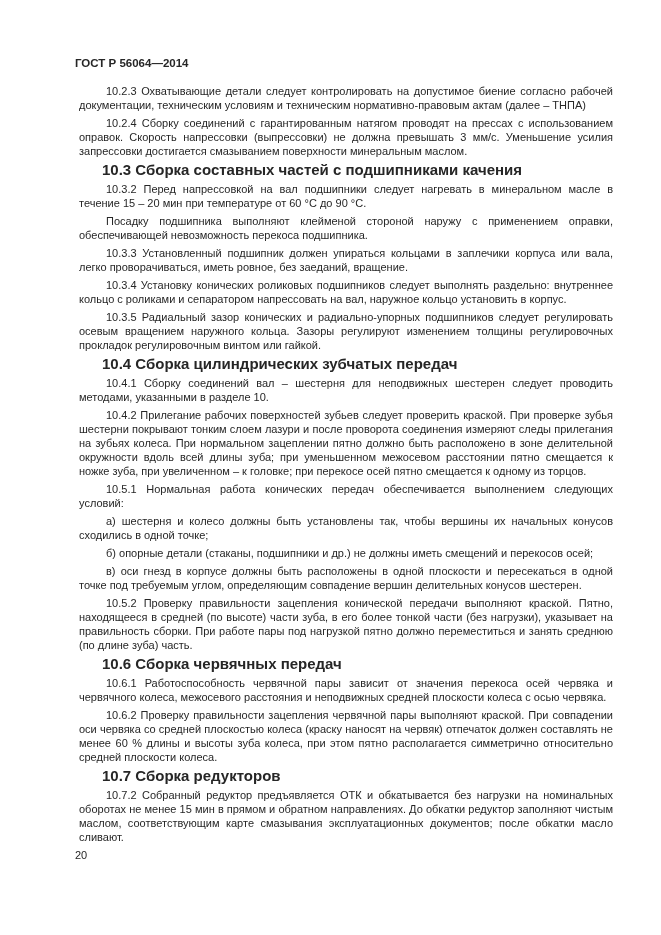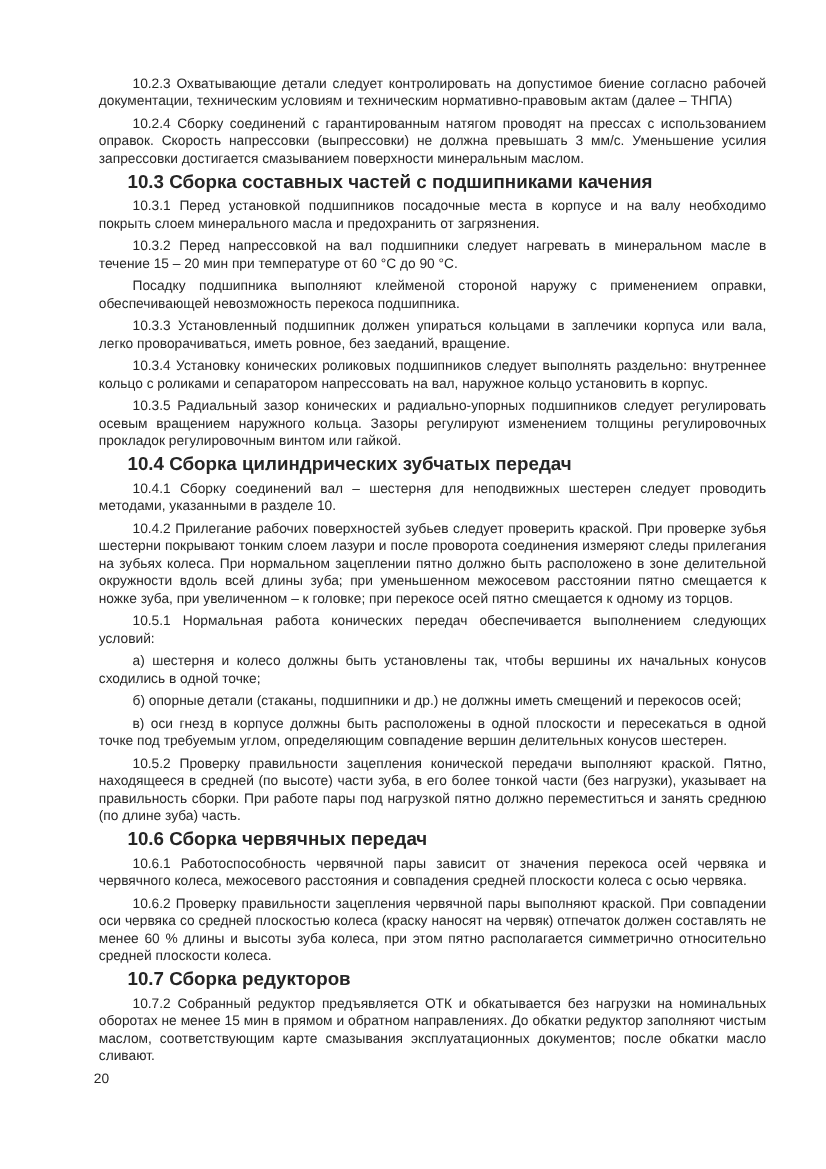--- a/index.html
+++ b/index.html
@@ -40,43 +40,43 @@
   .page-number {
     margin: 0;
     text-align: left;
     text-indent: 0;
   }
 </style>
 </head>
 <body>
 
 <div class="page">
+  <p class="doc-header">ГОСТ Р 56064—2014</p>
 
   <p class="para">10.2.3 Охватывающие детали следует контролировать на допустимое биение согласно рабочей документации, техническим условиям и техническим нормативно-правовым актам (далее – ТНПА)</p>
   <p class="para">10.2.4 Сборку соединений с гарантированным натягом проводят на прессах с использованием оправок. Скорость напрессовки (выпрессовки) не должна превышать 3 мм/с. Уменьшение усилия запрессовки достигается смазыванием поверхности минеральным маслом.</p>
 
   <p class="heading">10.3 Сборка составных частей с подшипниками качения</p>
-  <p class="para">10.3.1 Перед установкой подшипников посадочные места в корпусе и на валу необходимо покрыть слоем минерального масла и предохранить от загрязнения.</p>
   <p class="para">10.3.2 Перед напрессовкой на вал подшипники следует нагревать в минеральном масле в течение 15 – 20 мин при температуре от 60 °С до 90 °С.</p>
   <p class="para">Посадку подшипника выполняют клейменой стороной наружу с применением оправки, обеспечивающей невозможность перекоса подшипника.</p>
   <p class="para">10.3.3 Установленный подшипник должен упираться кольцами в заплечики корпуса или вала, легко проворачиваться, иметь ровное, без заеданий, вращение.</p>
   <p class="para">10.3.4 Установку конических роликовых подшипников следует выполнять раздельно: внутреннее кольцо с роликами и сепаратором напрессовать на вал, наружное кольцо установить в корпус.</p>
   <p class="para">10.3.5 Радиальный зазор конических и радиально-упорных подшипников следует регулировать осевым вращением наружного кольца. Зазоры регулируют изменением толщины регулировочных прокладок регулировочным винтом или гайкой.</p>
 
   <p class="heading">10.4 Сборка цилиндрических зубчатых передач</p>
   <p class="para">10.4.1 Сборку соединений вал – шестерня для неподвижных шестерен следует проводить методами, указанными в разделе 10.</p>
   <p class="para">10.4.2 Прилегание рабочих поверхностей зубьев следует проверить краской. При проверке зубья шестерни покрывают тонким слоем лазури и после проворота соединения измеряют следы прилегания на зубьях колеса. При нормальном зацеплении пятно должно быть расположено в зоне делительной окружности вдоль всей длины зуба; при уменьшенном межосевом расстоянии пятно смещается к ножке зуба, при увеличенном – к головке; при перекосе осей пятно смещается к одному из торцов.</p>
 
   <p class="para">10.5.1 Нормальная работа конических передач обеспечивается выполнением следующих условий:</p>
   <p class="para">а) шестерня и колесо должны быть установлены так, чтобы вершины их начальных конусов сходились в одной точке;</p>
   <p class="para">б) опорные детали (стаканы, подшипники и др.) не должны иметь смещений и перекосов осей;</p>
   <p class="para">в) оси гнезд в корпусе должны быть расположены в одной плоскости и пересекаться в одной точке под требуемым углом, определяющим совпадение вершин делительных конусов шестерен.</p>
   <p class="para">10.5.2 Проверку правильности зацепления конической передачи выполняют краской. Пятно, находящееся в средней (по высоте) части зуба, в его более тонкой части (без нагрузки), указывает на правильность сборки. При работе пары под нагрузкой пятно должно переместиться и занять среднюю (по длине зуба) часть.</p>
 
   <p class="heading">10.6 Сборка червячных передач</p>
-  <p class="para">10.6.1 Работоспособность червячной пары зависит от значения перекоса осей червяка и червячного колеса, межосевого расстояния и совпадения средней плоскости колеса с осью червяка.</p>
+  <p class="para">10.6.1 Работоспособность червячной пары зависит от значения перекоса осей червяка и червячного колеса, межосевого расстояния и неподвижных средней плоскости колеса с осью червяка.</p>
   <p class="para">10.6.2 Проверку правильности зацепления червячной пары выполняют краской. При совпадении оси червяка со средней плоскостью колеса (краску наносят на червяк) отпечаток должен составлять не менее 60 % длины и высоты зуба колеса, при этом пятно располагается симметрично относительно средней плоскости колеса.</p>
 
   <p class="heading">10.7 Сборка редукторов</p>
   <p class="para">10.7.2 Собранный редуктор предъявляется ОТК и обкатывается без нагрузки на номинальных оборотах не менее 15 мин в прямом и обратном направлениях. До обкатки редуктор заполняют чистым маслом, соответствующим карте смазывания эксплуатационных документов; после обкатки масло сливают.</p>
 
   <p class="page-number">20</p>
 </div>
 
 </body></html>

